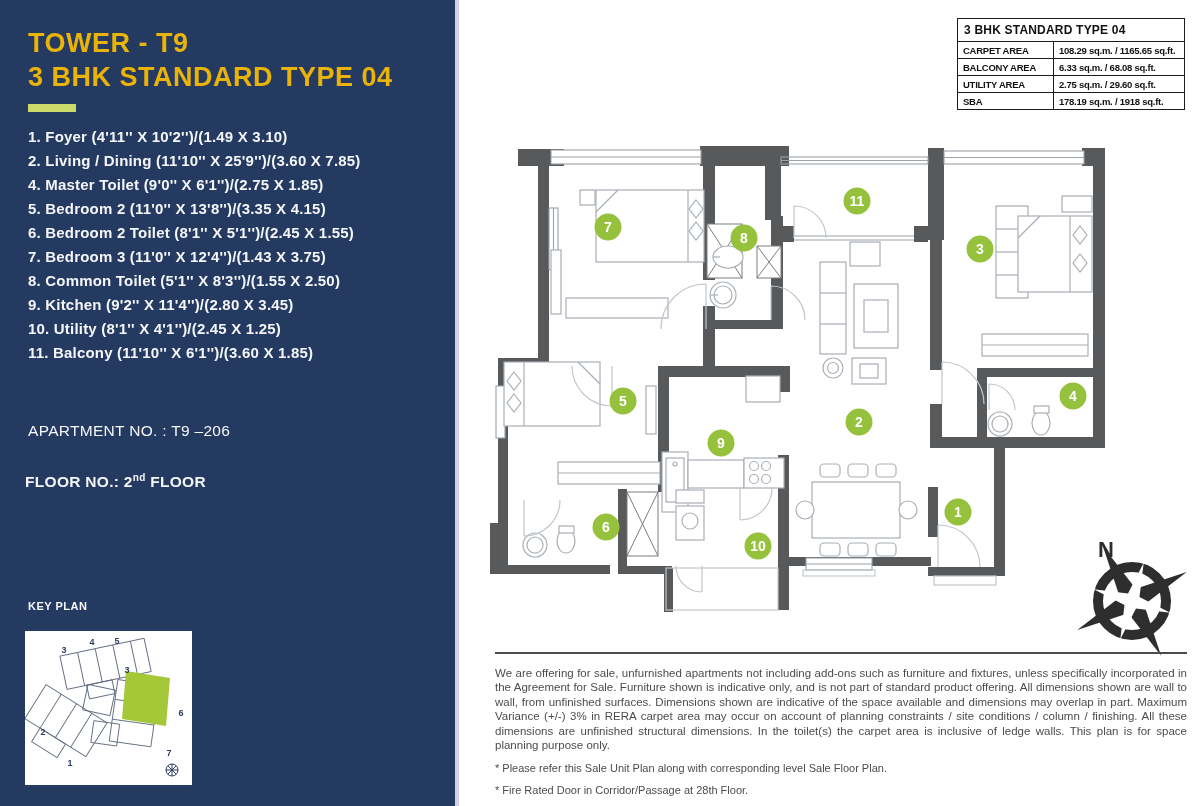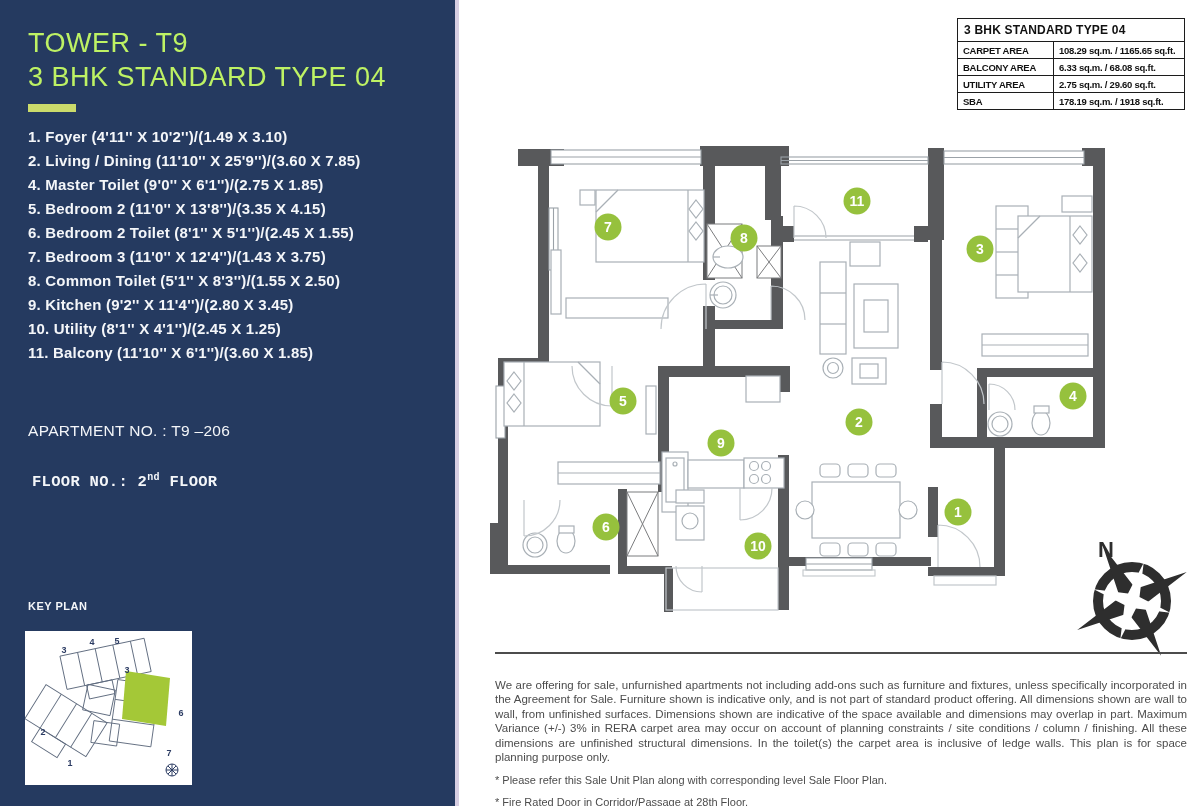--- a/index.html
+++ b/index.html
@@ -9,27 +9,27 @@
     font-family:"Liberation Sans", sans-serif; overflow:hidden;
   }
   
   .sidebar {
     position:absolute; left:0; top:0; width:455px; height:806px;
     background:#253a60; color:#f4f6f9;
   }
   .sidebar-edge {
     position:absolute; left:455px; top:0; width:4px; height:806px; background:#d7cee2;
   }
-  .title { position:absolute; left:28px; top:26px; font-size:27px; font-weight:normal;
-           line-height:34px; letter-spacing:0.5px; color:#bef264; }
+  .title { position:absolute; left:28px; top:26px; font-size:27px; font-weight:bold;
+           line-height:34px; letter-spacing:0.5px; color:#eab308; }
   .green-bar { position:absolute; left:28px; top:104px; width:48px; height:8px; background:#cbdb6b; }
   .room-list { position:absolute; left:28px; top:125px; width:420px; }
   .room-list .room-item { font-size:15px; font-weight:bold; line-height:24px; letter-spacing:0.2px; }
   .apt-no { position:absolute; left:28px; top:422px; font-size:15.5px; font-weight:normal; letter-spacing:0.3px; }
-  .floor-no { position:absolute; left:32px; top:472px; font-size:15.5px; font-weight:bold; letter-spacing:0.3px;font-family:Liberation Mono, monospace; }
+  .floor-no { position:absolute; left:25px; top:472px; font-size:15.5px; font-weight:bold; letter-spacing:0.3px; }
   .floor-no sup { font-size:10px; }
   .keyplan-title { position:absolute; left:28px; top:600px; font-size:11px; font-weight:bold; letter-spacing:0.5px; }
   .keyplan-box { position:absolute; left:25px; top:631px; width:167px; height:154px; background:#ffffff; }
   
   .area-table {
     position:absolute; left:957px; top:18px; width:228px;
     border-collapse:collapse; background:#fff;
   }
   .area-table th, .area-table td {
     border:1.2px solid #1c1c1c; color:#111;
@@ -37,21 +37,21 @@
   }
   .area-table th { font-size:12px; text-align:left; padding:4px 6px; letter-spacing:0.2px; }
   .area-table td { font-size:9.5px; letter-spacing:-0.25px; padding:2.5px 5px; }
   .area-table td.lbl { width:96px; }
   
   .plan-svg { position:absolute; left:490px; top:140px; width:710px; height:520px; }
   .badge-num { font-size:14px; font-weight:bold; fill:#ffffff; text-anchor:middle; }
   
   .disclaimer { position:absolute; left:495px; top:652px; width:692px; color:#4c4c4c; }
   .disclaimer .rule { border-top:2px solid #4c4c4c; }
-  .disclaimer p.body { margin-top:24px; font-size:11.5px; line-height:14.4px; text-align:justify; }
+  .disclaimer p.body { margin-top:12px; font-size:11.5px; line-height:14.4px; text-align:justify; }
   .disclaimer p.note { margin-top:10px; font-size:11px; }
   .kp-num { font-size:9px; font-weight:bold; fill:#2c3c63; text-anchor:middle; }
 </style>
 </head>
 <body>
 
 <div class="page">
 
   <aside class="sidebar">
     <div class="title">

